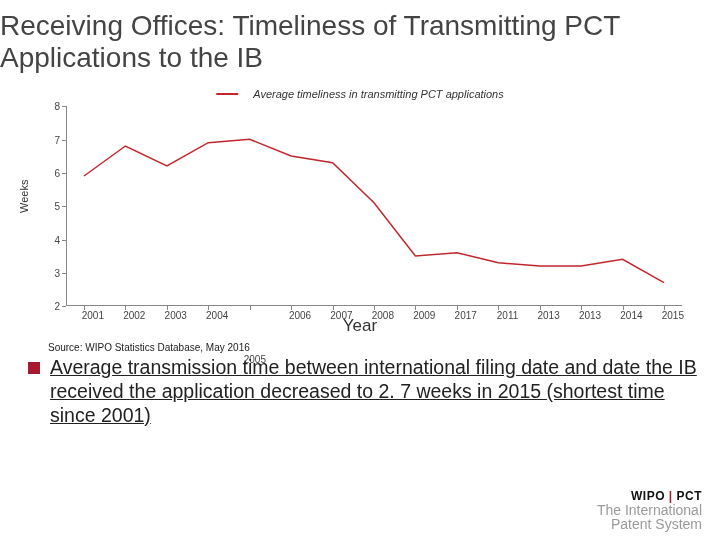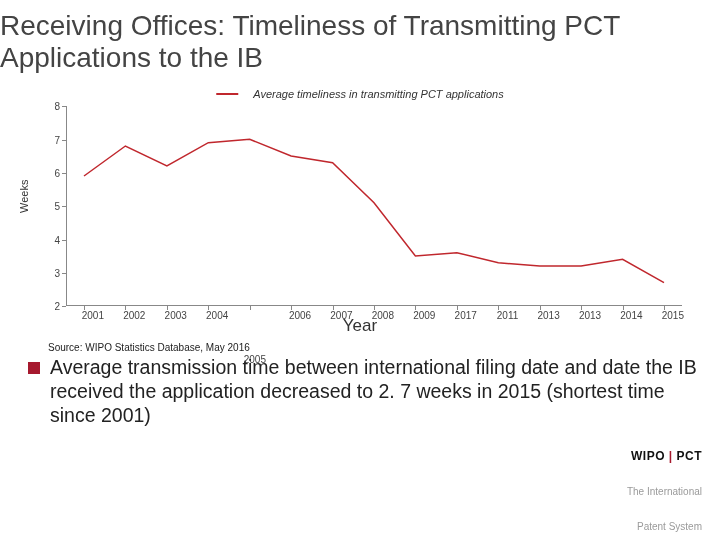--- a/index.html
+++ b/index.html
@@ -15,26 +15,26 @@
   .x-axis { left: 0; bottom: 0; width: 616px; height: 1px; }
   .y-tick { position: absolute; font-size: 10px; color: #444; text-align: right; width: 38px; left: -44px; transform: translateY(-50%); }
   .y-tick-line { position: absolute; left: -4px; width: 4px; height: 1px; background: #888; }
   .x-tick { position: absolute; font-size: 10px; color: #444; text-align: right; width: 40px; top: 204px; transform: translateX(-50%); }
   .x-tick-line { position: absolute; top: 200px; width: 1px; height: 4px; background: #888; }
   .y-label { position: absolute; left: 4px; top: 50%; transform: translateY(-50%) rotate(-90deg); transform-origin: left center; font-size: 11px; color: #333; }
   .x-label { position: absolute; bottom: 2px; left: 50%; transform: translateX(-50%); font-size: 17px; color: #333; }
   svg.line-svg { position: absolute; left: 0; top: 0; width: 616px; height: 200px; overflow: visible; }
   .source { font-size: 10px; color: #222; margin: 4px 0 2px 48px; }
   .bullets { list-style: none; padding: 0 14px 0 28px; }
-  .bullets li { position: relative; font-size: 19.5px; line-height: 1.22; color: #222; padding-left: 22px; margin-top: 3px; }
+  .bullets li { position: relative; font-size: 19.5px; line-height: 1.22; color: #222; padding-left: 22px; margin-top: 3px; text-decoration: underline; }
   .bullets li::before { content: ""; position: absolute; left: 0; top: 6px; width: 12px; height: 12px; background: #a6192e; }
   .footer-logo { position: absolute; right: 18px; bottom: 8px; text-align: right; }
   .footer-logo .logos { font-size: 12px; font-weight: 700; color: #111; letter-spacing: 0.5px; }
   .footer-logo .logos .sep { color: #a6192e; font-weight: 700; }
-  .footer-logo .tag { font-size: 10px; color: #9a9a9a; line-height: 1.05; margin-top: 24px; }
+  .footer-logo .tag { font-size: 14px; color: #9a9a9a; line-height: 1.05; }
 </style>
 </head>
 <body>
 
 <div class="slide">
 
   <h1 class="title">Receiving Offices:  Timeliness of Transmitting PCT Applications to the IB</h1>
 
   <div class="chart-wrap">
     <div class="chart-legend">

